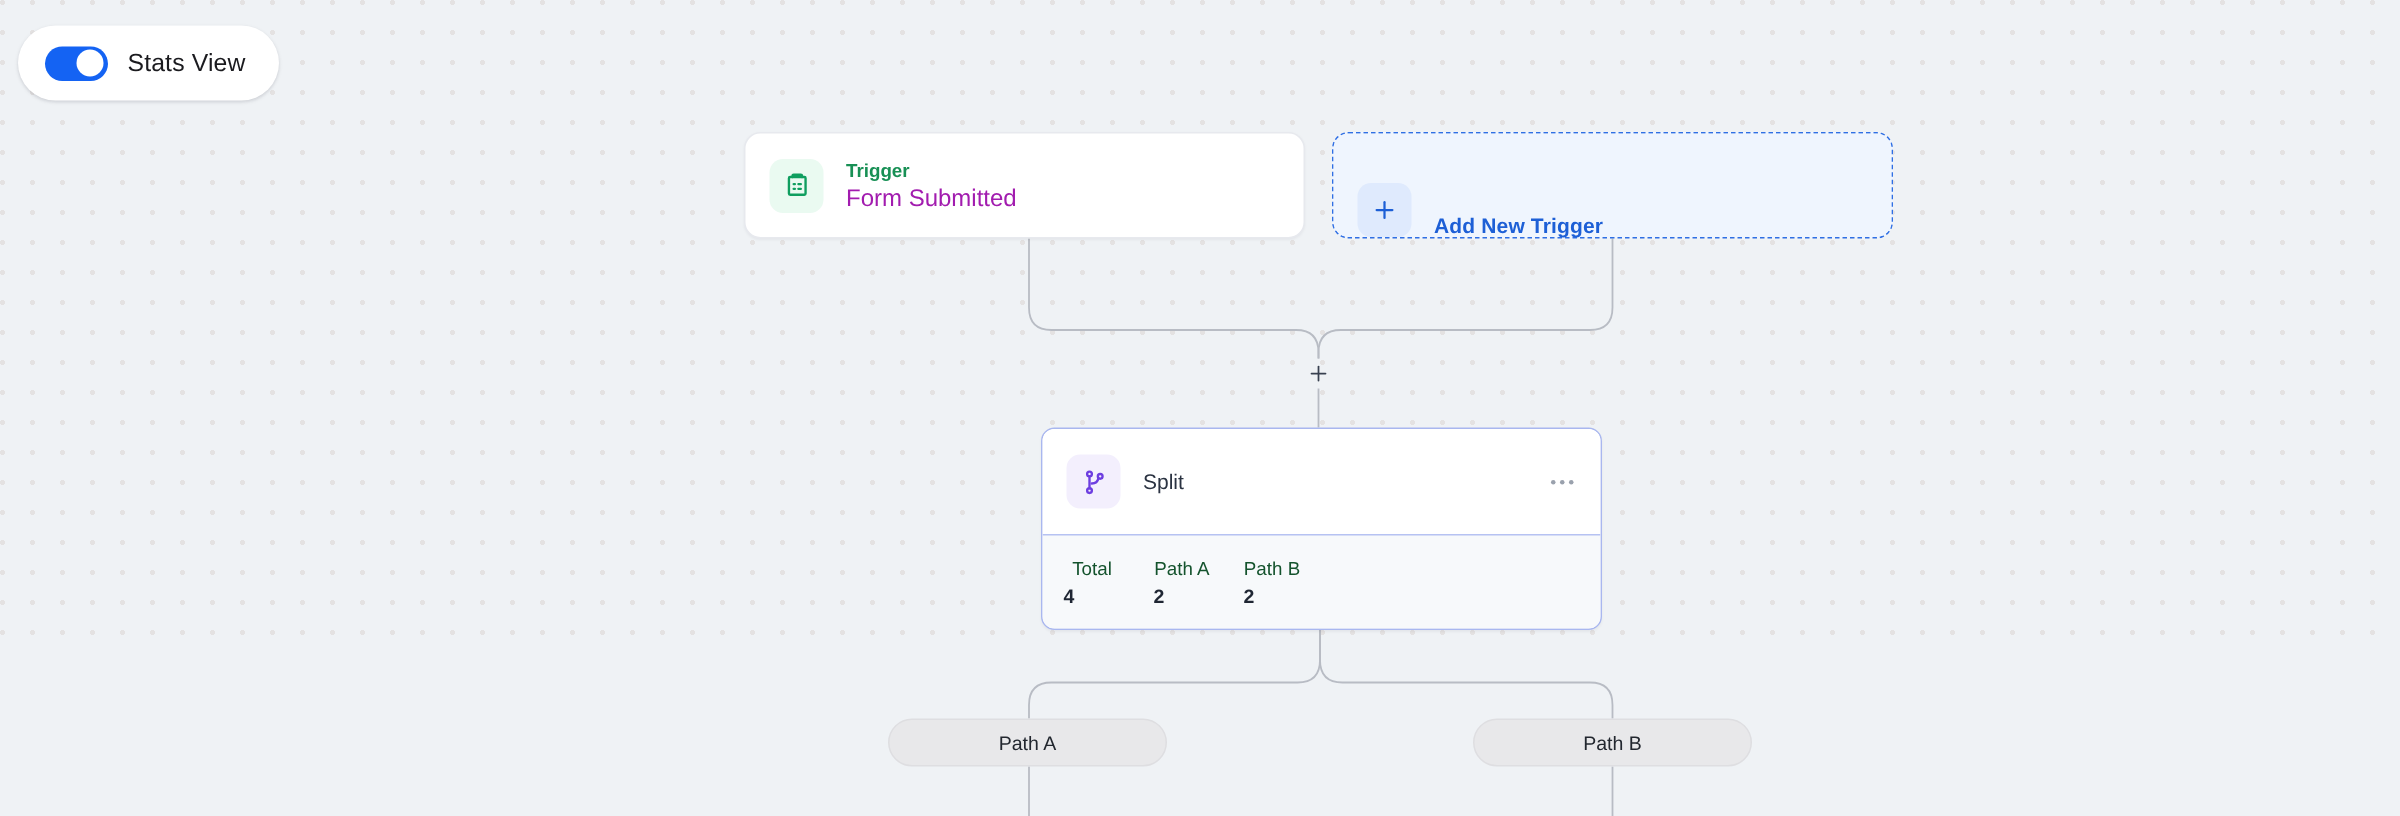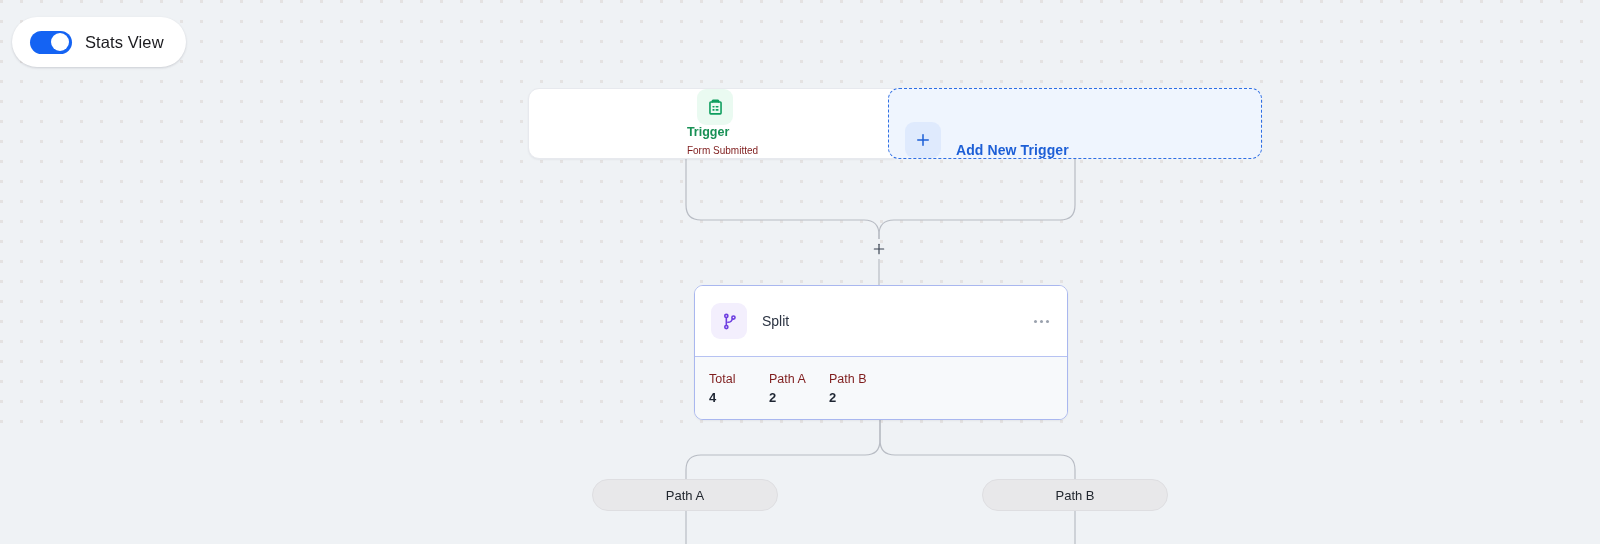--- a/index.html
+++ b/index.html
@@ -76,32 +76,31 @@
   }
 
   
   .node {
     position: absolute;
     box-sizing: border-box;
   }
 
   
   #trigger-node {
-    left: 528px;
+    left: 496px;
     top: 88px;
     width: 374px;
     height: 71px;
     background: #ffffff;
     border: 1px solid #e7e9ee;
     border-radius: 11px;
     box-shadow: 0 1px 2px rgba(16,24,40,0.05);
     display: flex;
     align-items: center;
     padding: 0 16px;
-    flex-direction: column;
   }
   .icon-box {
     width: 36px;
     height: 36px;
     border-radius: 9px;
     display: flex;
     align-items: center;
     justify-content: center;
     flex: 0 0 auto;
   }
@@ -116,22 +115,22 @@
     justify-content: center;
     gap: 2px;
   }
   #trigger-kind {
     font-size: 12.5px;
     font-weight: bold;
     color: #189055;
     line-height: 15px;
   }
   #trigger-name {
-    font-size: 10px;
-    color: #7f1d1d;
+    font-size: 16px;
+    color: #a21caf;
     line-height: 17px;
   }
 
   
   #add-trigger-node {
     left: 888px;
     top: 88px;
     width: 374px;
     height: 71px;
     background: #eff5fe;
@@ -202,23 +201,24 @@
   }
   .stat {
     display: flex;
     flex-direction: column;
     gap: 4px;
     min-width: 38px;
     margin-right: 22px;
   }
   .stat-label {
     font-size: 12.5px;
-    color: #7f1d1d;
+    color: #14532d;
     line-height: 14px;
     white-space: nowrap;
+    text-align: center;
   }
   .stat-value {
     font-size: 13px;
     font-weight: bold;
     color: #1f2633;
     line-height: 15px;
   }
 
   
   .path-pill {

